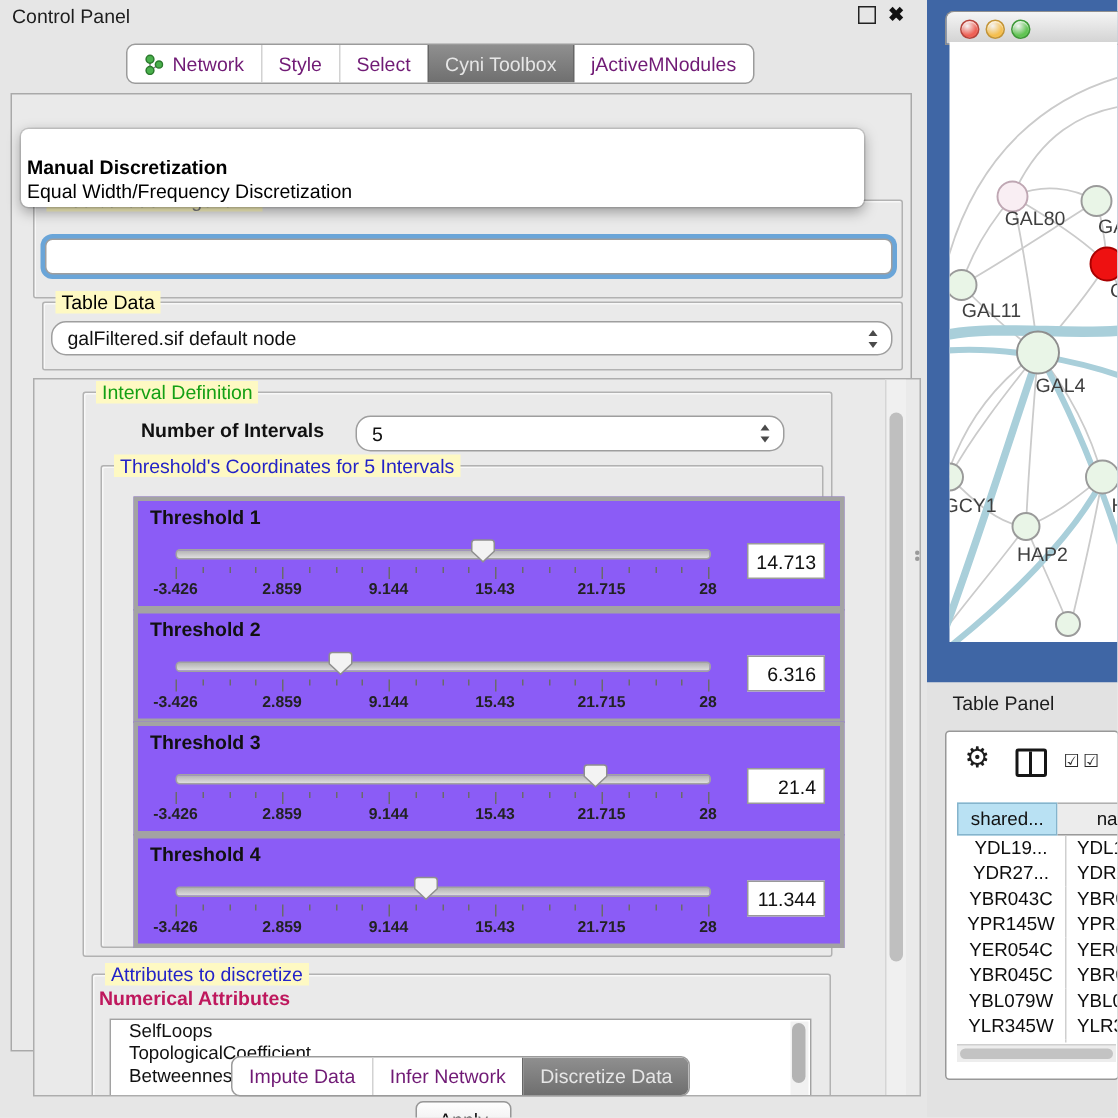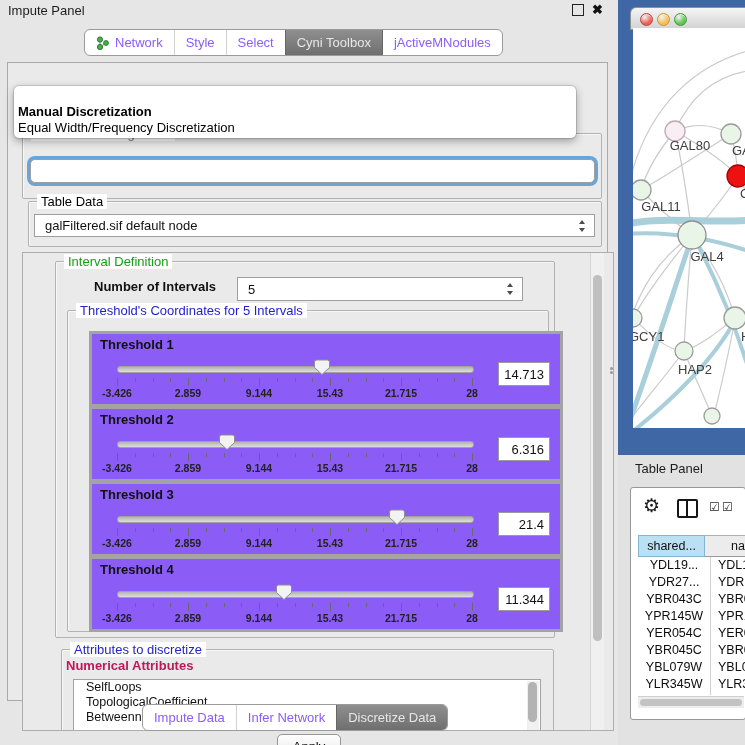--- a/index.html
+++ b/index.html
@@ -10,51 +10,51 @@
 
   
   .titlebar{left:0;top:0;width:618px;height:22px;background:#e6e6e6;}
   .titlebar .t{position:absolute;left:8px;top:3px;font-size:13px;color:#1d1d1d;}
   .float-ic{position:absolute;left:572px;top:4px;width:10px;height:10px;border:1.5px solid #222;}
   .close-ic{position:absolute;left:592px;top:2px;font-size:13px;font-weight:bold;color:#111;}
 
   
   .segbar{position:absolute;display:flex;background:#fff;border:1px solid #9b9b9b;
           border-radius:6px;overflow:hidden;height:25px;align-items:stretch;}
-  .seg{display:flex;align-items:center;padding:0 11px;font-size:13px;color:#8b5cf6;
+  .seg{display:flex;align-items:center;padding:0 11px;font-size:13px;color:#701a75;
        border-left:1px solid #d2d2d2;white-space:nowrap;}
   .seg:first-child{border-left:none;}
   .seg.sel{background:linear-gradient(#8f8f8f,#6f6f6f);color:#e6e6e6;border-left:1px solid #666;}
   .seg.sel + .seg{border-left:1px solid #666;}
   .seg .nicon{margin-right:6px;display:inline-flex;}
 
   
   .outer-panel{left:7px;top:62px;width:599px;height:637px;background:#eaeaea;
                border:1px solid #a9a9a9;}
 
   .group{position:absolute;border:1px solid #b2b2b2;border-radius:2px;
          box-shadow:inset 1px 1px 0 rgba(255,255,255,.65);}
-  .gtitle{position:absolute;top:-8px;left:8px;background:#ffffff;padding:0 4px;
+  .gtitle{position:absolute;top:-8px;left:8px;background:#fef9c3;padding:0 4px;
           font-size:13px;line-height:15px;}
 
   .algo-group{left:14px;top:70px;width:578px;height:64px;}
   .algo-title{color:#7c7c7c;}
   .algo-combo{left:22px;top:96px;width:563px;height:22px;background:#fff;border-radius:5px;
               border:1px solid #9e9e9e;box-shadow:0 0 0 3px #6aa5d8;}
 
   
   .popup{left:14px;top:86px;width:562px;height:52px;background:#fff;border-radius:5px;
          box-shadow:0 3px 9px rgba(0,0,0,.35), 0 0 0 1px rgba(0,0,0,.12);z-index:40;}
   .pp-placeholder{position:absolute;left:0;top:3px;width:100%;text-align:center;
                   color:#b3b3b3;font-size:12px;}
   .pp-opt1{position:absolute;left:4px;top:18px;font-size:13px;font-weight:bold;color:#000;}
   .pp-opt2{position:absolute;left:4px;top:34px;font-size:13px;color:#000;}
 
   .td-group{left:20px;top:138px;width:572px;height:44px;}
-  .combo{position:absolute;background:#fff;border:1px solid #9e9e9e;border-radius:0;
+  .combo{position:absolute;background:#fff;border:1px solid #9e9e9e;border-radius:10px;
          font-size:13px;color:#111;display:flex;align-items:center;padding-left:10px;}
   .stepper{position:absolute;right:8px;top:50%;transform:translateY(-50%);width:7px;height:12px;}
   .stepper:before,.stepper:after{content:"";position:absolute;left:0;border-left:3.5px solid transparent;
          border-right:3.5px solid transparent;}
   .stepper:before{top:0;border-bottom:4.5px solid #4a4a4a;}
   .stepper:after{bottom:0;border-top:4.5px solid #4a4a4a;}
   .td-combo{left:26px;top:151px;width:549px;height:21px;}
 
   
   .scrollpane{left:14px;top:189px;width:590px;height:477px;border:1px solid #adadad;
@@ -126,21 +126,21 @@
   .tp-hsb{position:absolute;left:7px;top:208px;right:1px;height:11px;background:#ededed;border-top:1px solid #cfcfcf;}
   .tp-hsb .th{position:absolute;left:2px;top:2px;right:2px;height:7px;border-radius:4px;background:#c3c3c3;}
 
   .grip{left:610px;top:366px;width:5px;height:10px;}
   .grip i{display:block;width:3px;height:3px;border-radius:50%;background:#9a9a9a;margin:1px 0;}
 </style>
 </head>
 <body>
 
 <div class="abs titlebar">
-  <span class="t">Impute Panel</span>
+  <span class="t">Control Panel</span>
   <span class="float-ic"></span>
   <span class="close-ic">✖</span>
 </div>
 
 <div class="segbar" id="top-tabs" style="left:84px;top:29px;">
     <div class="seg">
       <span class="nicon">
         <svg width="13" height="14">
           <line x1="4" y1="4" x2="4" y2="11" stroke="#7a7a7a"></line>
           <line x1="4" y1="11" x2="10" y2="7" stroke="#7a7a7a"></line>
@@ -373,21 +373,21 @@
     </div>
 
     <div class="main-vsb">
         <div class="th"></div>
       </div>
   </div>
 
   <div class="abs apply-btn">Apply</div>
 </div>
 
-<div class="segbar" id="bottom-tabs" style="left:142px;top:704px;">
+<div class="segbar" id="bottom-tabs" style="left:154px;top:704px;">
     <div class="seg">
       <span>Impute Data</span>
     </div>
     <div class="seg">
       <span>Infer Network</span>
     </div>
     <div class="seg sel">
       <span>Discretize Data</span>
     </div>
   </div>

